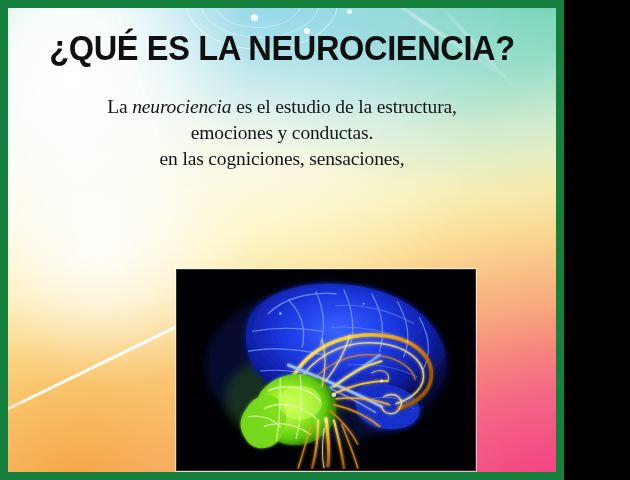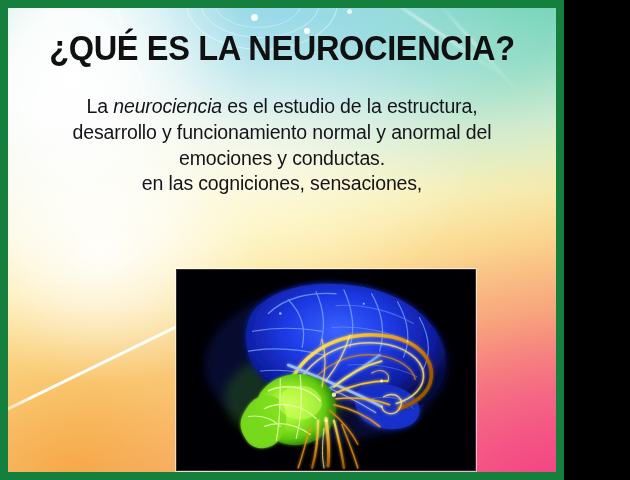--- a/index.html
+++ b/index.html
@@ -215,20 +215,21 @@
     top: 86px;
     text-align: center;
     font-size: 19.5px;
     line-height: 25.8px;
     color: #14141a;
     letter-spacing: -0.15px;
   }
   .body-text .line {
     display: block;
     white-space: nowrap;
+    font-family: Liberation Serif, serif;
   }
   .body-text em {
     font-style: italic;
   }
 
   
   .brain-figure {
     position: absolute;
     left: 168px;
     top: 261px;
@@ -270,21 +271,20 @@
   <div class="streak streak-tr-a"></div>
   <div class="streak streak-tr-b"></div>
   <div class="streak streak-bl"></div>
 
   <div class="content">
 
     <div class="slide-title">¿QUÉ ES LA NEUROCIENCIA?</div>
 
     <div class="body-text">
       <span class="line"><span>La </span><em>neurociencia</em><span> es el estudio de la estructura,</span></span>
-      <span class="line">desarrollo y funcionamiento normal y anormal del</span>
       <span class="line">emociones y conductas.</span>
       <span class="line">en las cogniciones, sensaciones,</span>
     </div>
 
     <div class="brain-figure">
       <svg viewBox="0 0 300 202" preserveAspectRatio="none">
         <defs>
           <radialGradient id="gCortex" cx="46%" cy="36%" r="62%">
             <stop offset="0%" stop-color="#3a63ff"></stop>
             <stop offset="42%" stop-color="#1d3ae6"></stop>

